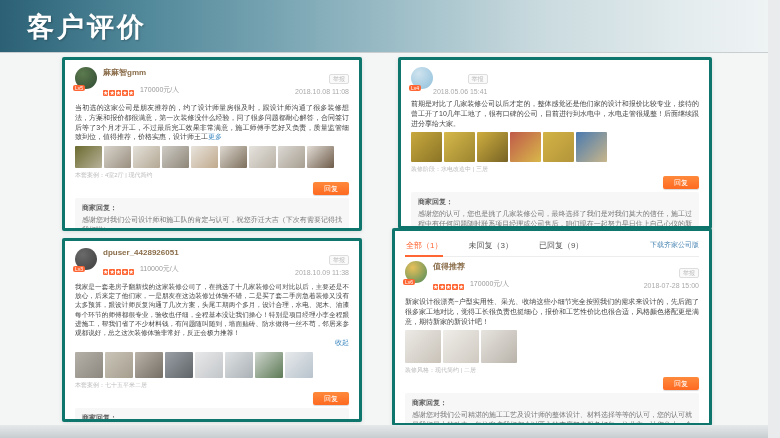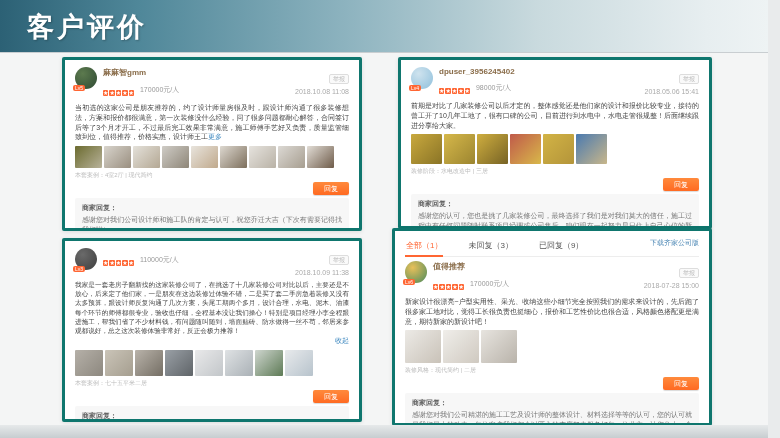--- a/index.html
+++ b/index.html
@@ -72,21 +72,21 @@
   .btn-row { display:flex; justify-content:flex-end; margin-top:2px; }
   .reply-btn {
     background:linear-gradient(180deg,#ff8a3c,#ff6a22); color:#fff; font-size:7px;
     line-height:7px; padding:3px 11px; border-radius:2px; box-shadow:0 1px 1px rgba(0,0,0,.15);
   }
   .merchant-reply { background:#f7f7f7; border-radius:2px; margin-top:3px; padding:5px 7px; }
   .mr-label { font-size:7px; color:#666; font-weight:bold; }
   .mr-text { font-size:7px; color:#777; line-height:1.4; margin-top:2px; text-align:justify; }
 
   
-  .tabs { display:flex; align-items:flex-start; border-bottom:1px solid #ededed; }
+  .tabs { display:flex; align-items:center; border-bottom:1px solid #ededed; }
   .tab {
     font-size:8px; color:#555; margin-right:24px; padding:2px 1px 5px 1px;
     position:relative;
   }
   .tab.active { color:#ff6633; }
   .tab.active::after {
     content:""; position:absolute; left:0; right:0; bottom:-1px; height:2px; background:#ff6633;
   }
   .download-link { margin-left:auto; color:#4d88b5; font-size:7px; padding-bottom:4px; }
   .tabs-spacer { height:4px; }
@@ -138,27 +138,20 @@
       <div class="mr-text">感谢您对我们公司设计师和施工队的肯定与认可，祝您乔迁大吉（下次有需要记得找我们哟）</div>
 
     </div>
   </div>
 
   <div class="card" id="card2">
     <div class="head">
       <div class="avatar" style="background: radial-gradient(circle at 35% 30%, rgb(207, 227, 238), rgb(143, 192, 220));">
         <span class="badge">Lv4</span>
       </div>
-      <div class="head-main">
-        <div class="username">dpuser_3956245402</div>
-        <div class="stars-row">
-          <span class="stars"><span class="star">★</span><span class="star">★</span><span class="star">★</span><span class="star">★</span><span class="star">★</span></span>
-          <span class="price">98000元/人</span>
-        </div>
-      </div>
       <div class="head-right">
         <span class="report-chip">举报</span>
         <div class="date">2018.05.06 15:41</div>
       </div>
     </div>
     <div class="review-text"><span>前期是对比了几家装修公司以后才定的，整体感觉还是他们家的设计和报价比较专业，接待的曾工开了10几年工地了，很有口碑的公司，目前进行到水电中，水电走管很规整！后面继续跟进分享给大家。</span></div>
     <div class="photos">
         <div class="photo" style="background: linear-gradient(135deg, rgb(201, 169, 62) 0%, rgb(138, 116, 38) 100%);"></div>
         <div class="photo" style="background: linear-gradient(135deg, rgb(214, 184, 74) 0%, rgb(156, 133, 48) 100%);"></div>
         <div class="photo" style="background: linear-gradient(135deg, rgb(207, 174, 63) 0%, rgb(119, 99, 37) 100%);"></div>
@@ -176,20 +169,21 @@
 
     </div>
   </div>
 
   <div class="card" id="card3">
     <div class="head">
       <div class="avatar" style="background: radial-gradient(circle at 35% 30%, rgb(106, 106, 106), rgb(61, 61, 61));">
         <span class="badge">Lv3</span>
       </div>
       <div class="head-main">
+        <div class="username">dpuser_4428926051</div>
         <div class="stars-row">
           <span class="stars"><span class="star">★</span><span class="star">★</span><span class="star">★</span><span class="star">★</span><span class="star">★</span></span>
           <span class="price">110000元/人</span>
         </div>
       </div>
       <div class="head-right">
         <span class="report-chip">举报</span>
         <div class="date">2018.10.09 11:38</div>
       </div>
     </div>

